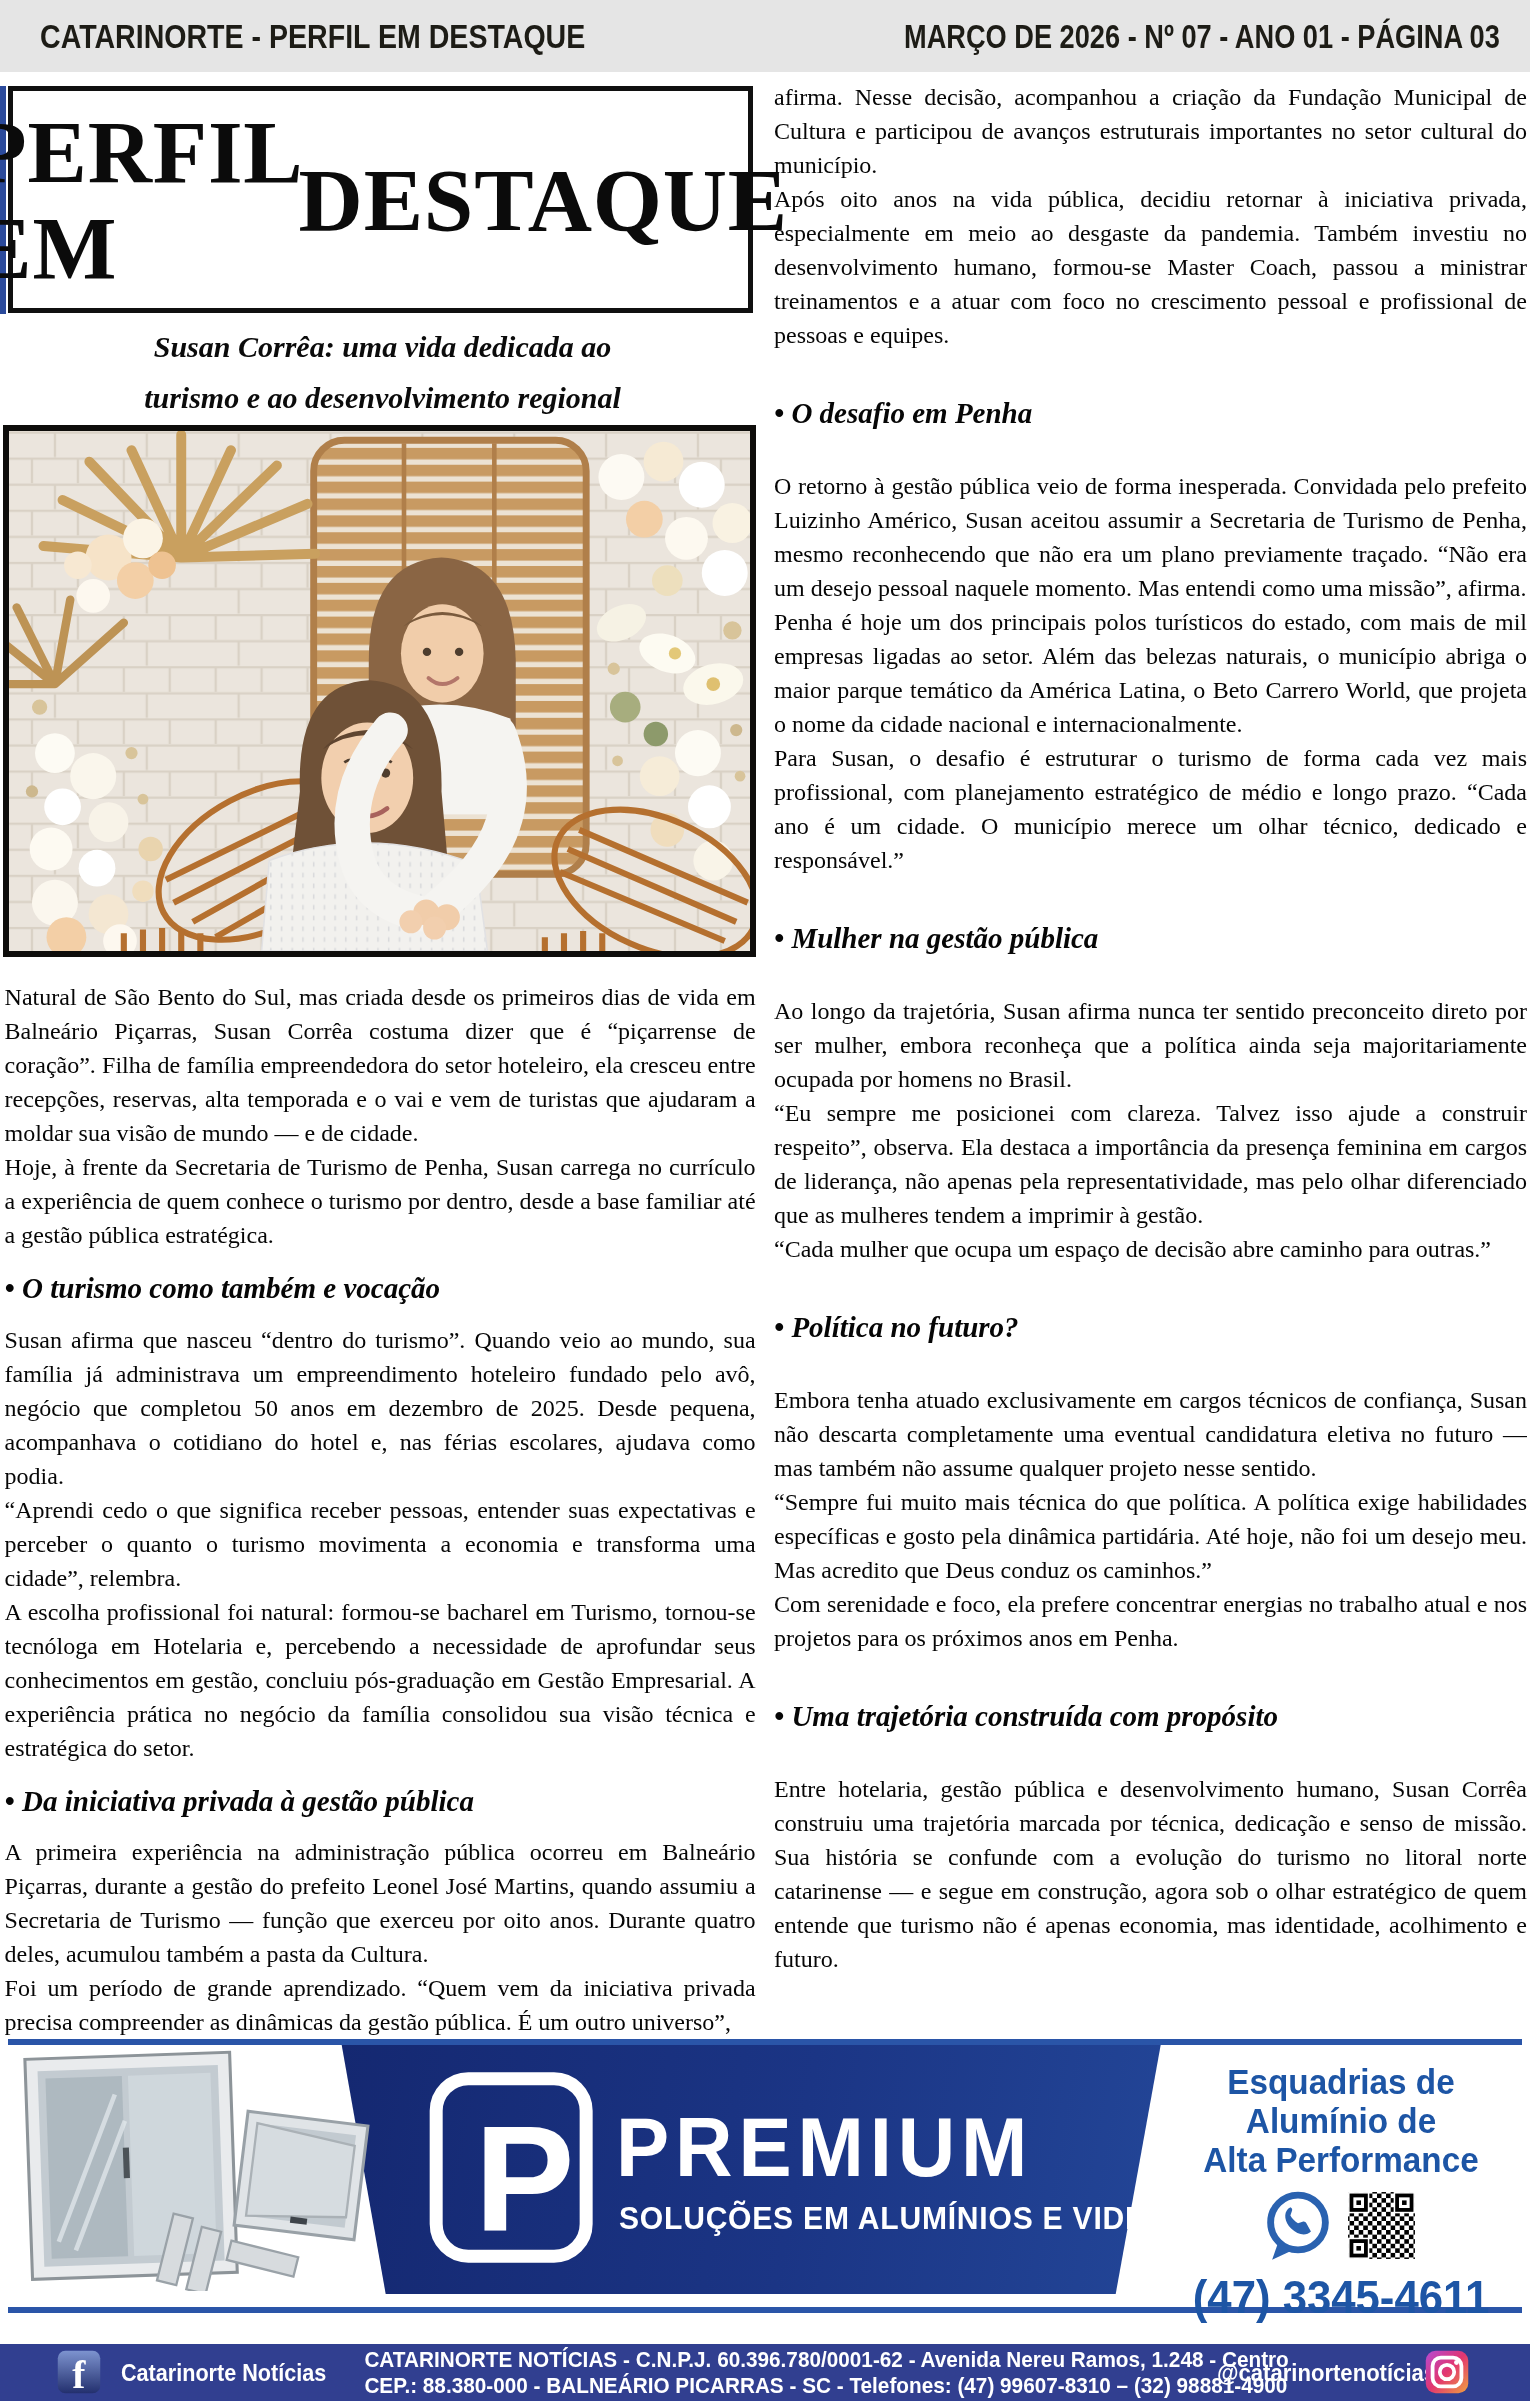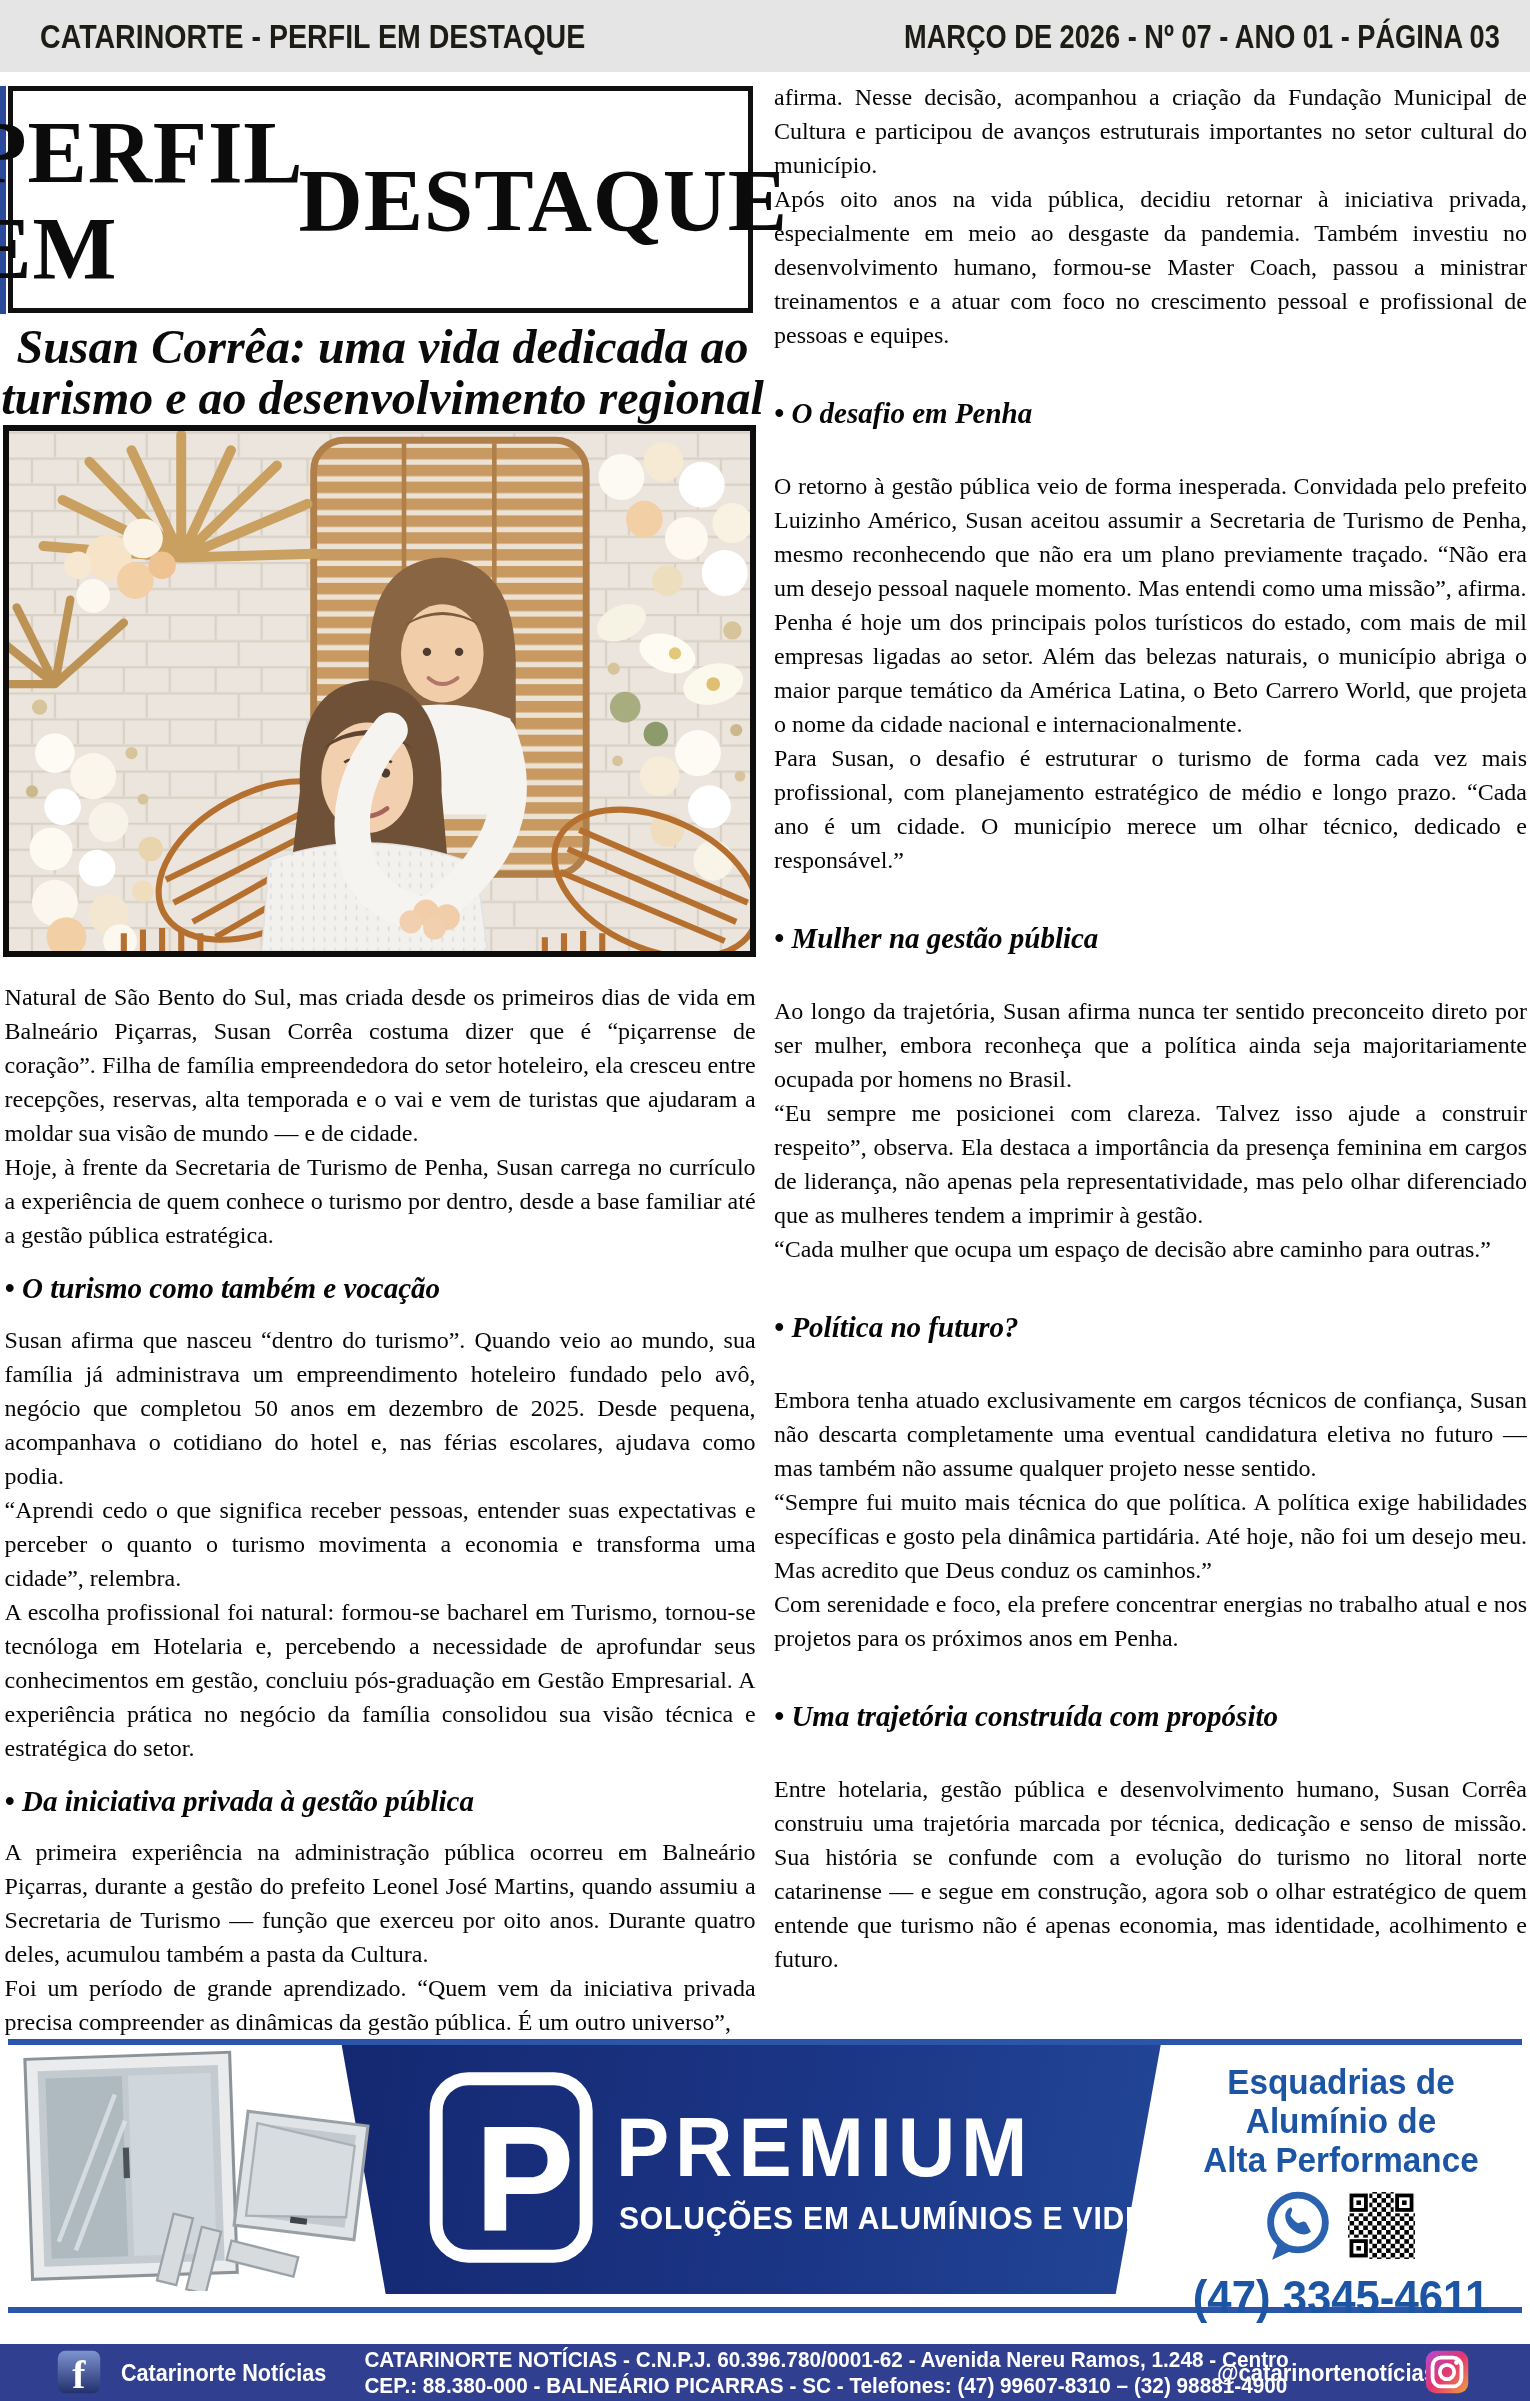--- a/index.html
+++ b/index.html
@@ -12,21 +12,21 @@
             font-family:"Liberation Sans",sans-serif;font-weight:700;font-size:34px;color:#1d1c16;}
   .masthead .mleft{margin-left:40px;transform:scaleX(.84);transform-origin:left center;letter-spacing:0px;white-space:nowrap;}
   .masthead .mright{margin-right:31px;transform:scaleX(.80);transform-origin:right center;white-space:nowrap;}
 
   
   .edge-strip{position:absolute;left:0;top:86px;width:6.1px;height:228px;background:#2b4a9b;}
   .title-box{position:absolute;left:7.7px;top:86px;width:735px;height:217px;border:5.4px solid #101010;background:#fff;
              display:flex;flex-direction:row;align-items:center;justify-content:center;
              font-weight:700;font-size:89px;line-height:96px;letter-spacing:0.8px;color:#0b0b0b;}
   .headline{position:absolute;left:0;top:321px;width:765px;text-align:center;
-            font-style:italic;font-weight:700;font-size:48px;line-height:51px;color:#0b0b0b;}
+            font-style:italic;font-weight:700;font-size:30px;line-height:51px;color:#0b0b0b;}
 
   
   .photo{position:absolute;left:3.1px;top:425px;width:741px;height:520px;border:6.1px solid #0e0d0b;background:#eae4db;}
   .photo svg{display:block;width:100%;height:100%;}
 
   
   .col{position:absolute;text-align:justify;font-size:24px;line-height:34px;color:#060606;overflow:hidden;}
   .col p{margin:0;}
   .col h3{font-style:italic;font-weight:700;font-size:29px;line-height:37px;margin:0;}
   .col-left{left:4.6px;top:980px;width:751px;height:1065px;}

